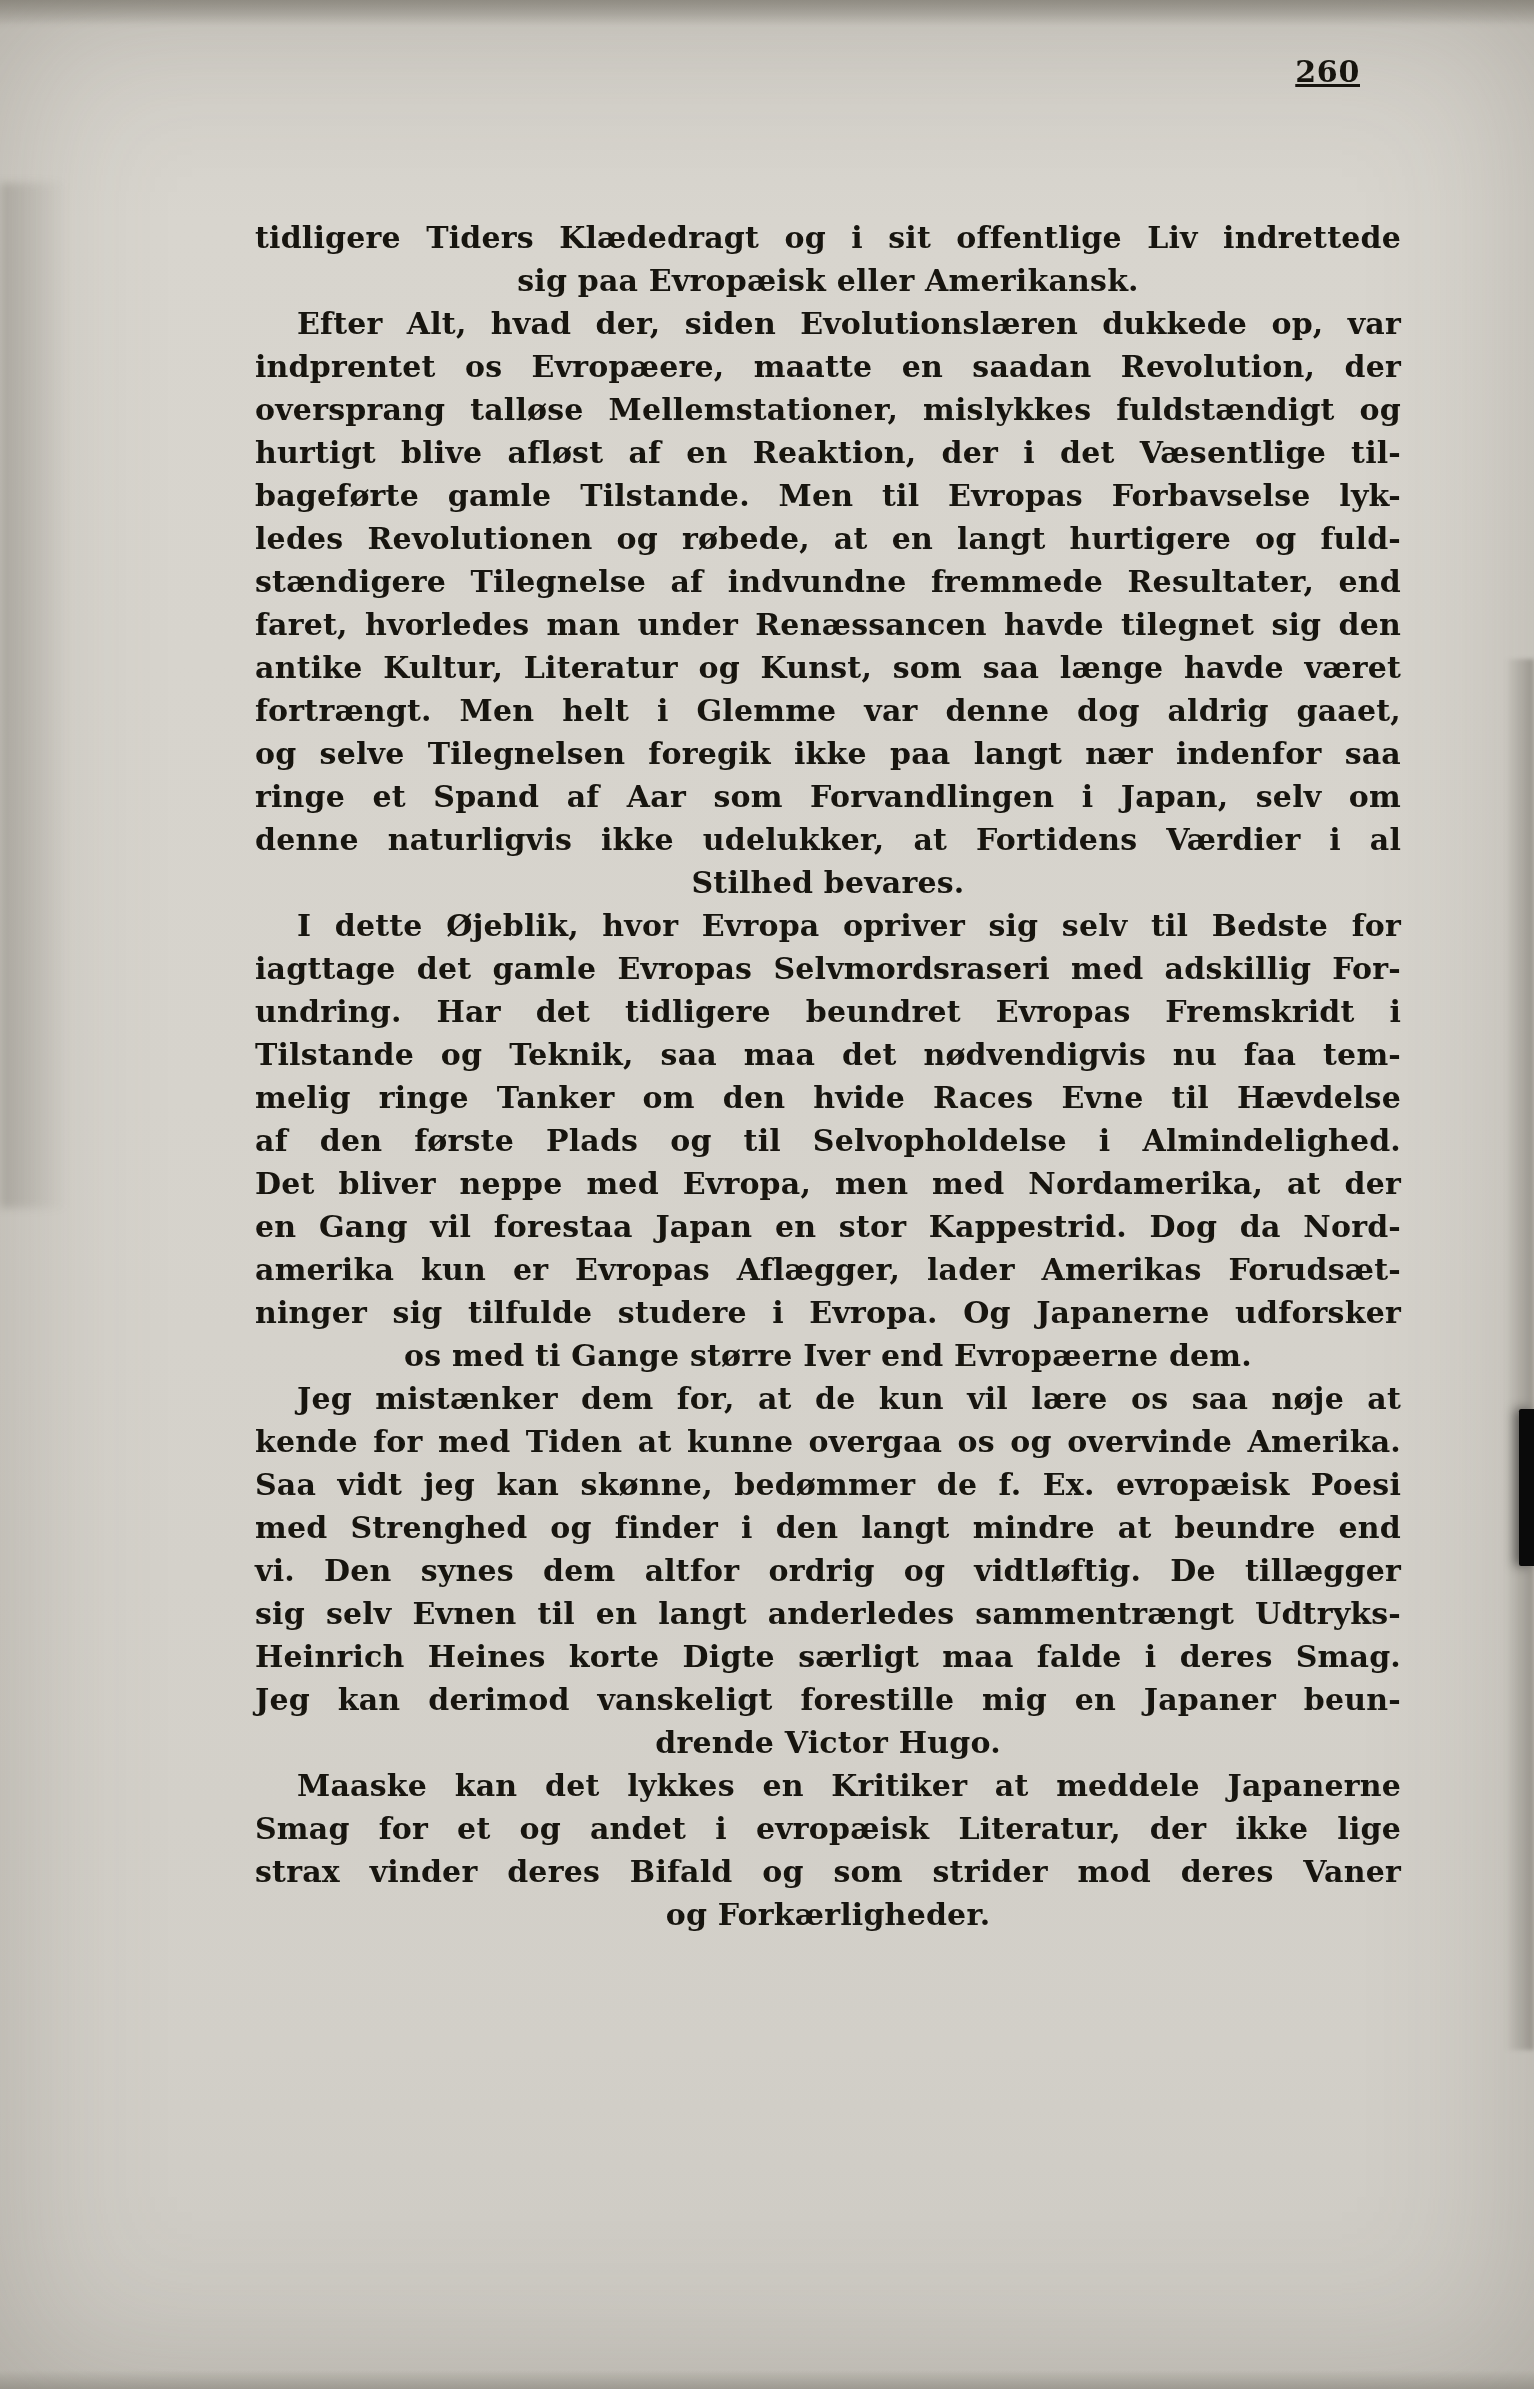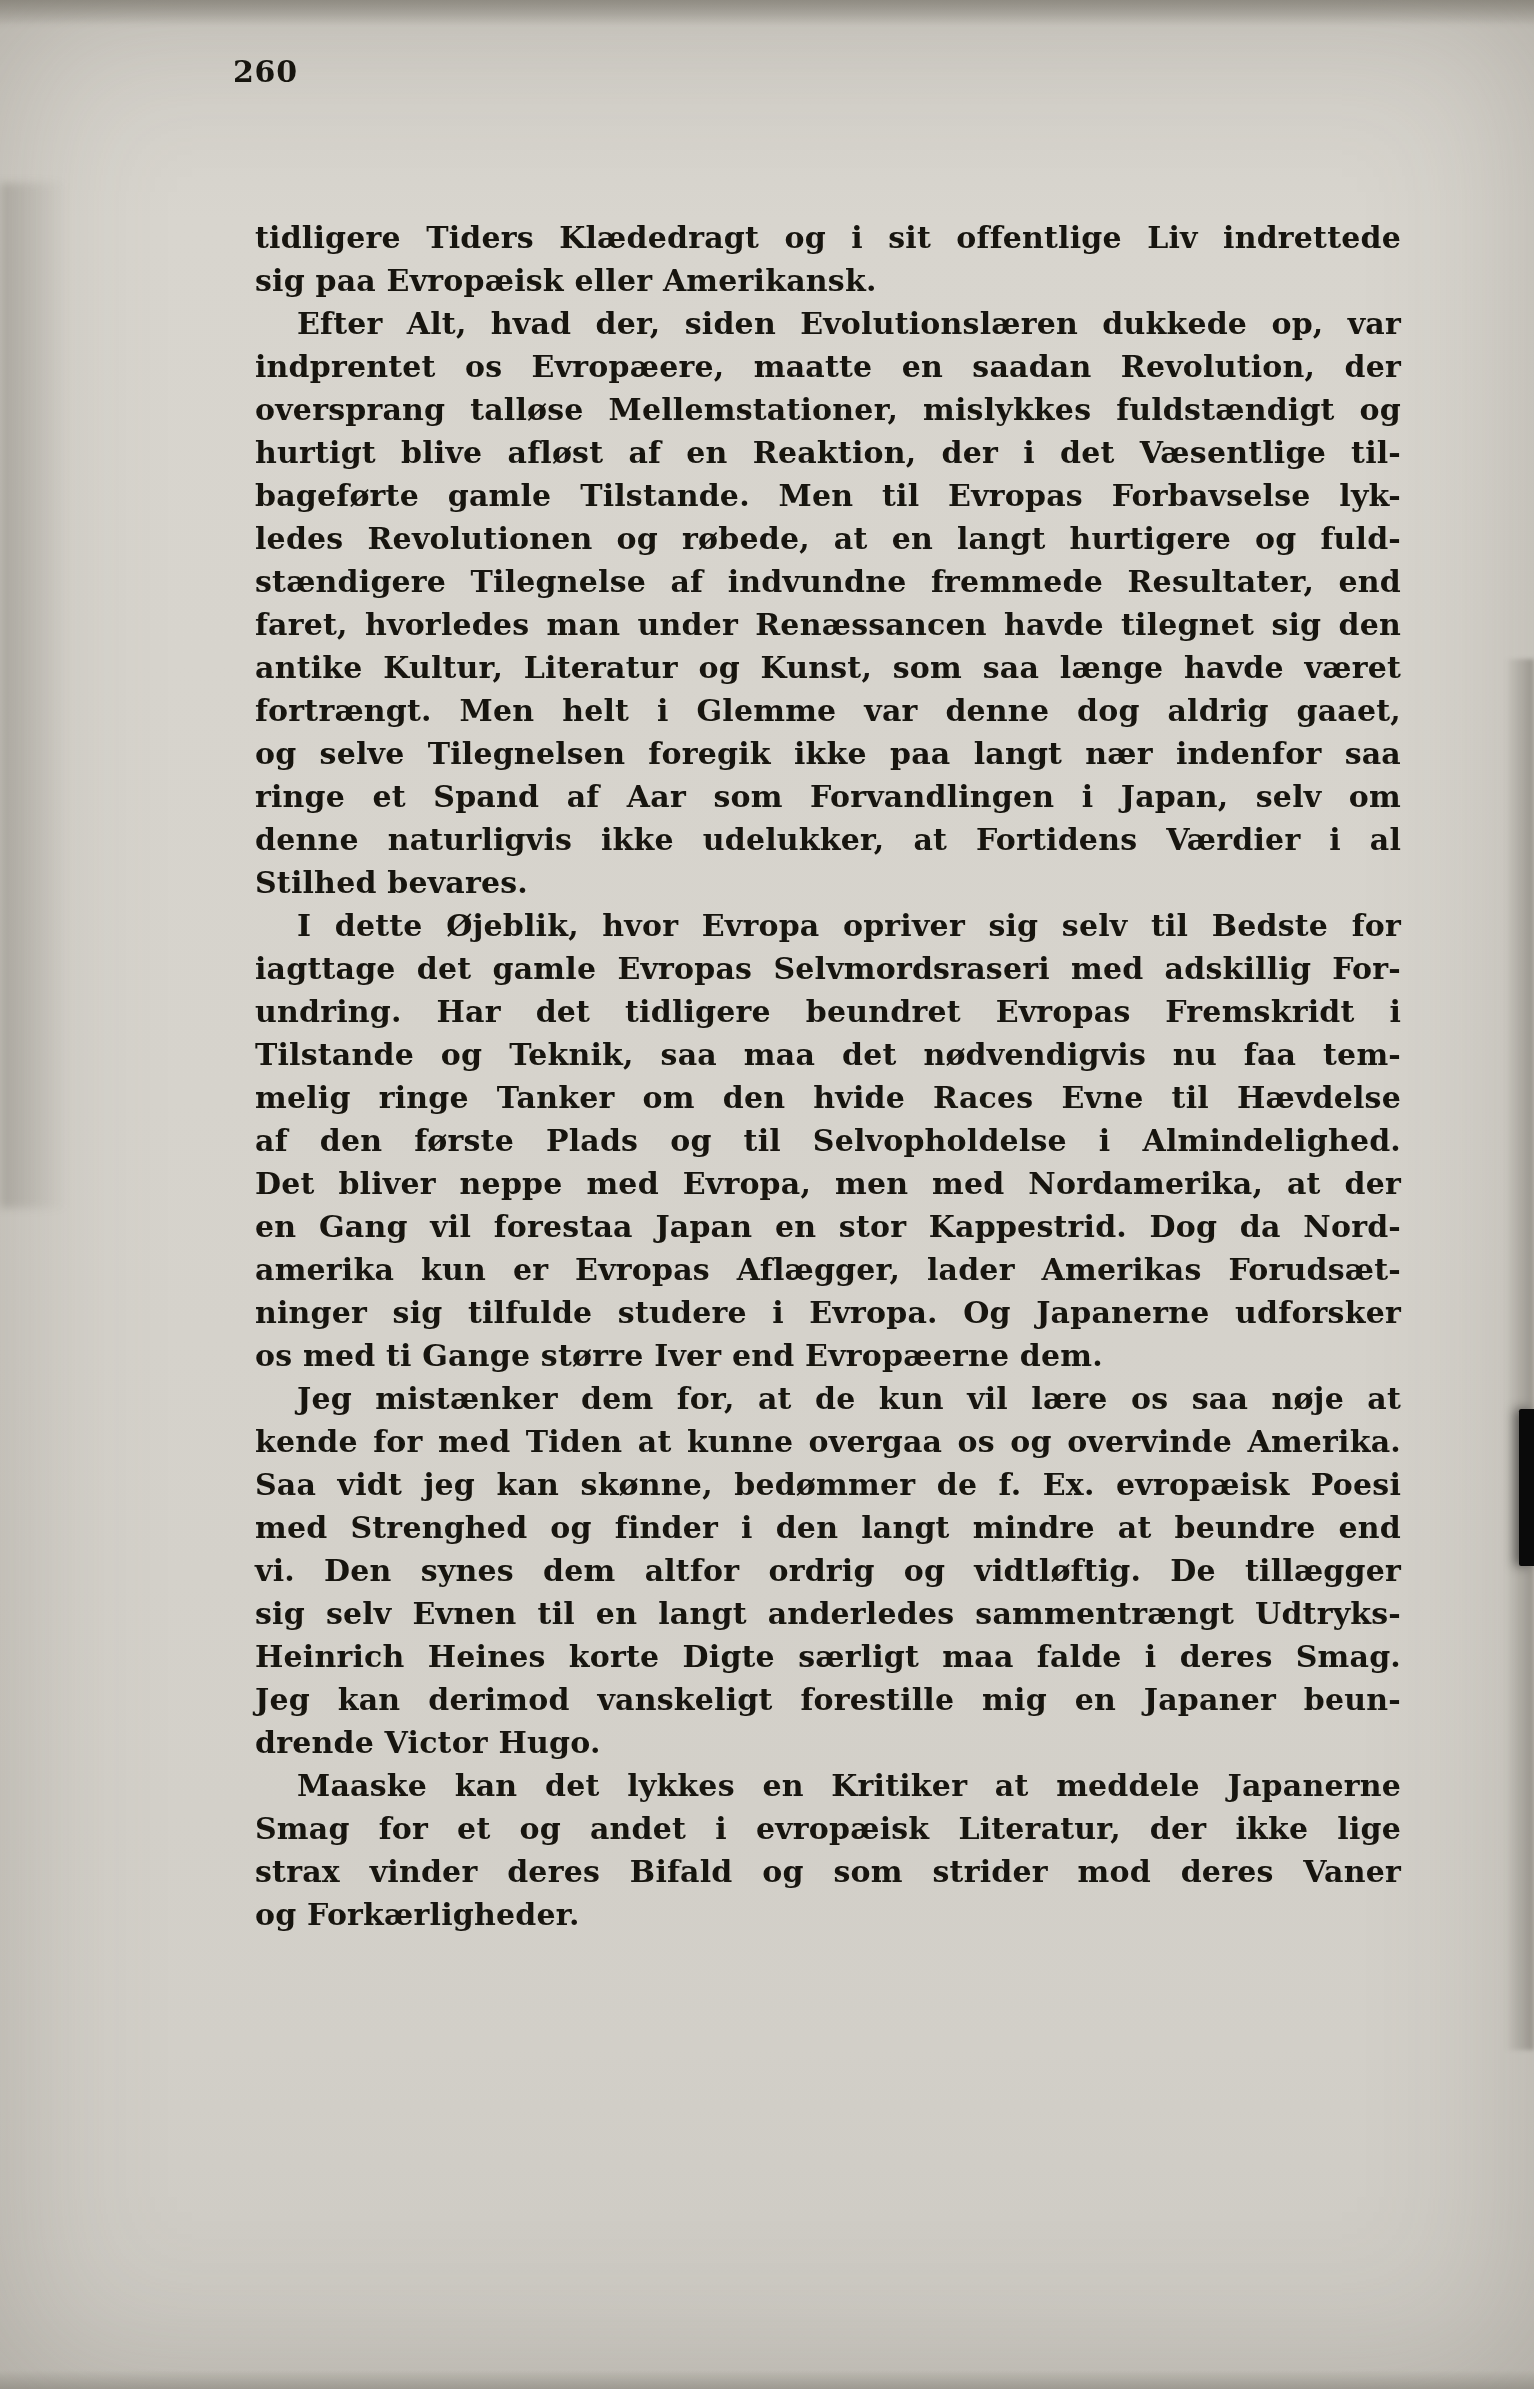--- a/index.html
+++ b/index.html
@@ -46,38 +46,39 @@
   }
   .bottom-band {
     bottom: 0; left: 0; right: 0; height: 19px;
     background: linear-gradient(0deg, rgba(110,106,96,0.40), rgba(110,106,96,0.0));
   }
   .page-number {
     position: absolute;
     top: 54px;
     left: 233px;
     width: 1127px;
-    text-align: left;
+    text-align: right;
     font-size: 30px;
     font-weight: 700;
     letter-spacing: 0.7px;
+    text-decoration: underline;
   }
   .text-block {
     position: absolute;
     top: 216px;
     left: 255px;
     width: 1146px;
     font-size: 30px;
     font-weight: 700;
     line-height: 43px;
     letter-spacing: 0.2px;
   }
   .line {
     width: 100%;
-    text-align: left;
+    text-align: center;
     white-space: normal;
   }
   .line.justify {
     text-align: justify;
     text-align-last: justify;
   }
   .line.indent {
     text-indent: 42px;
   }
 </style>

